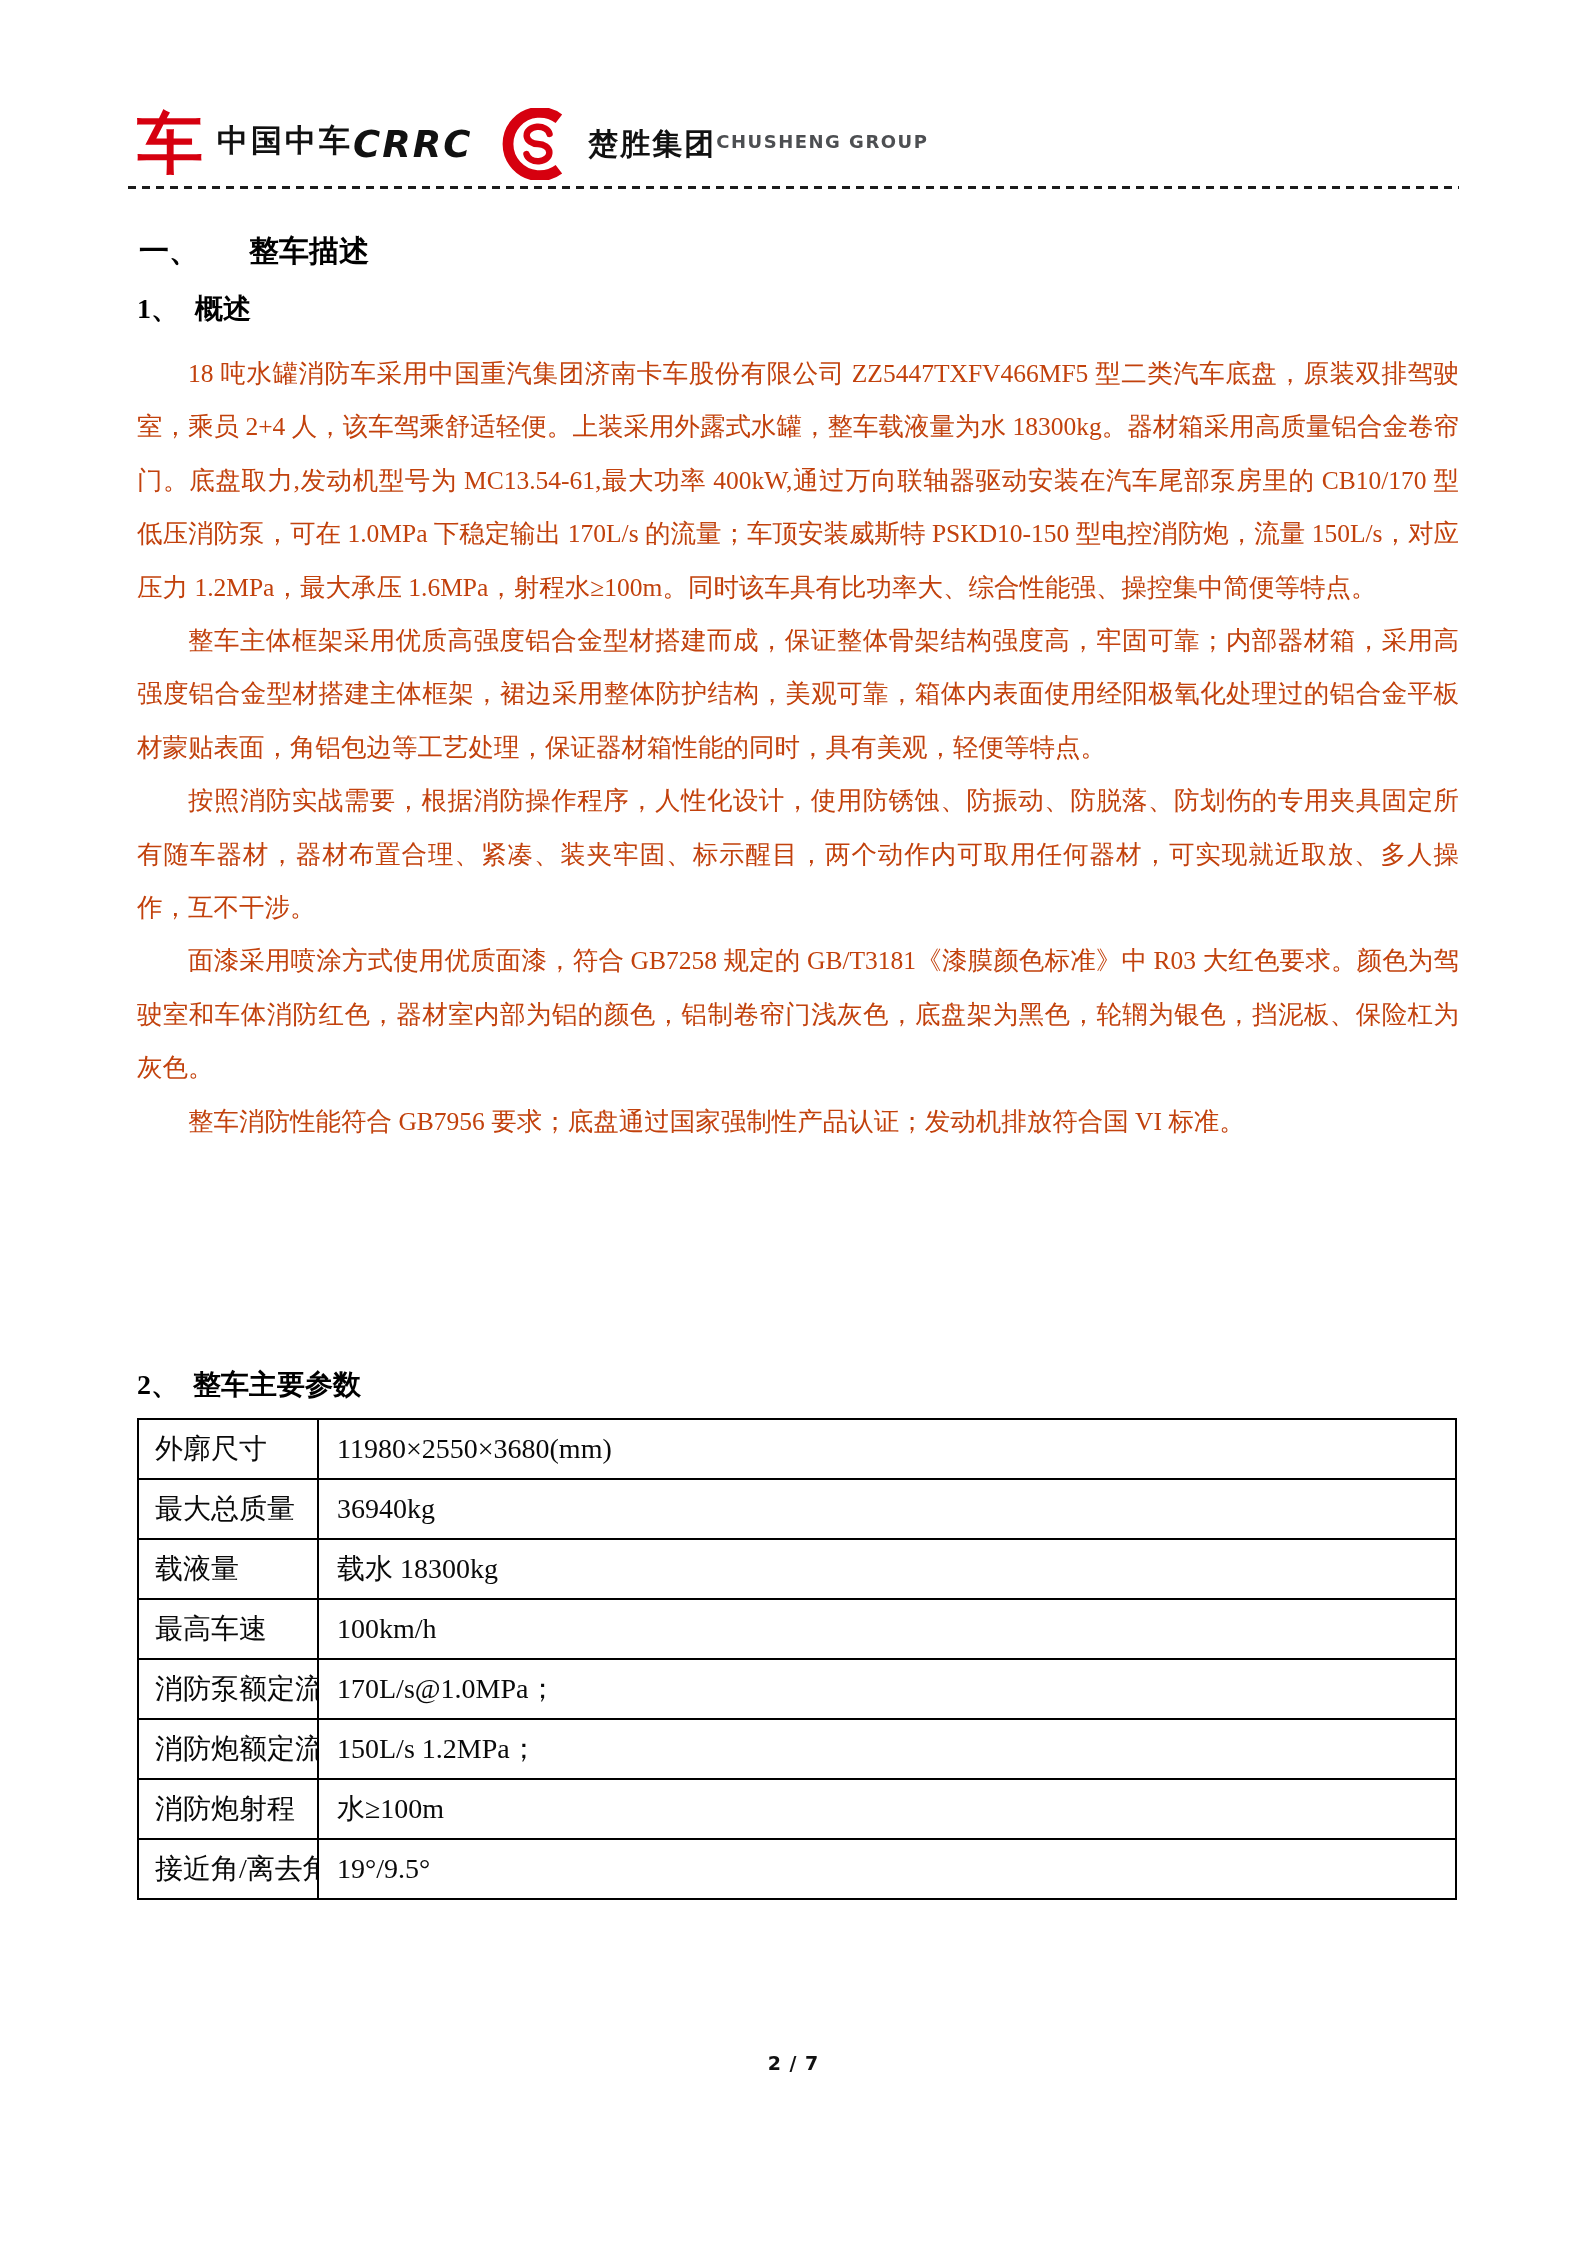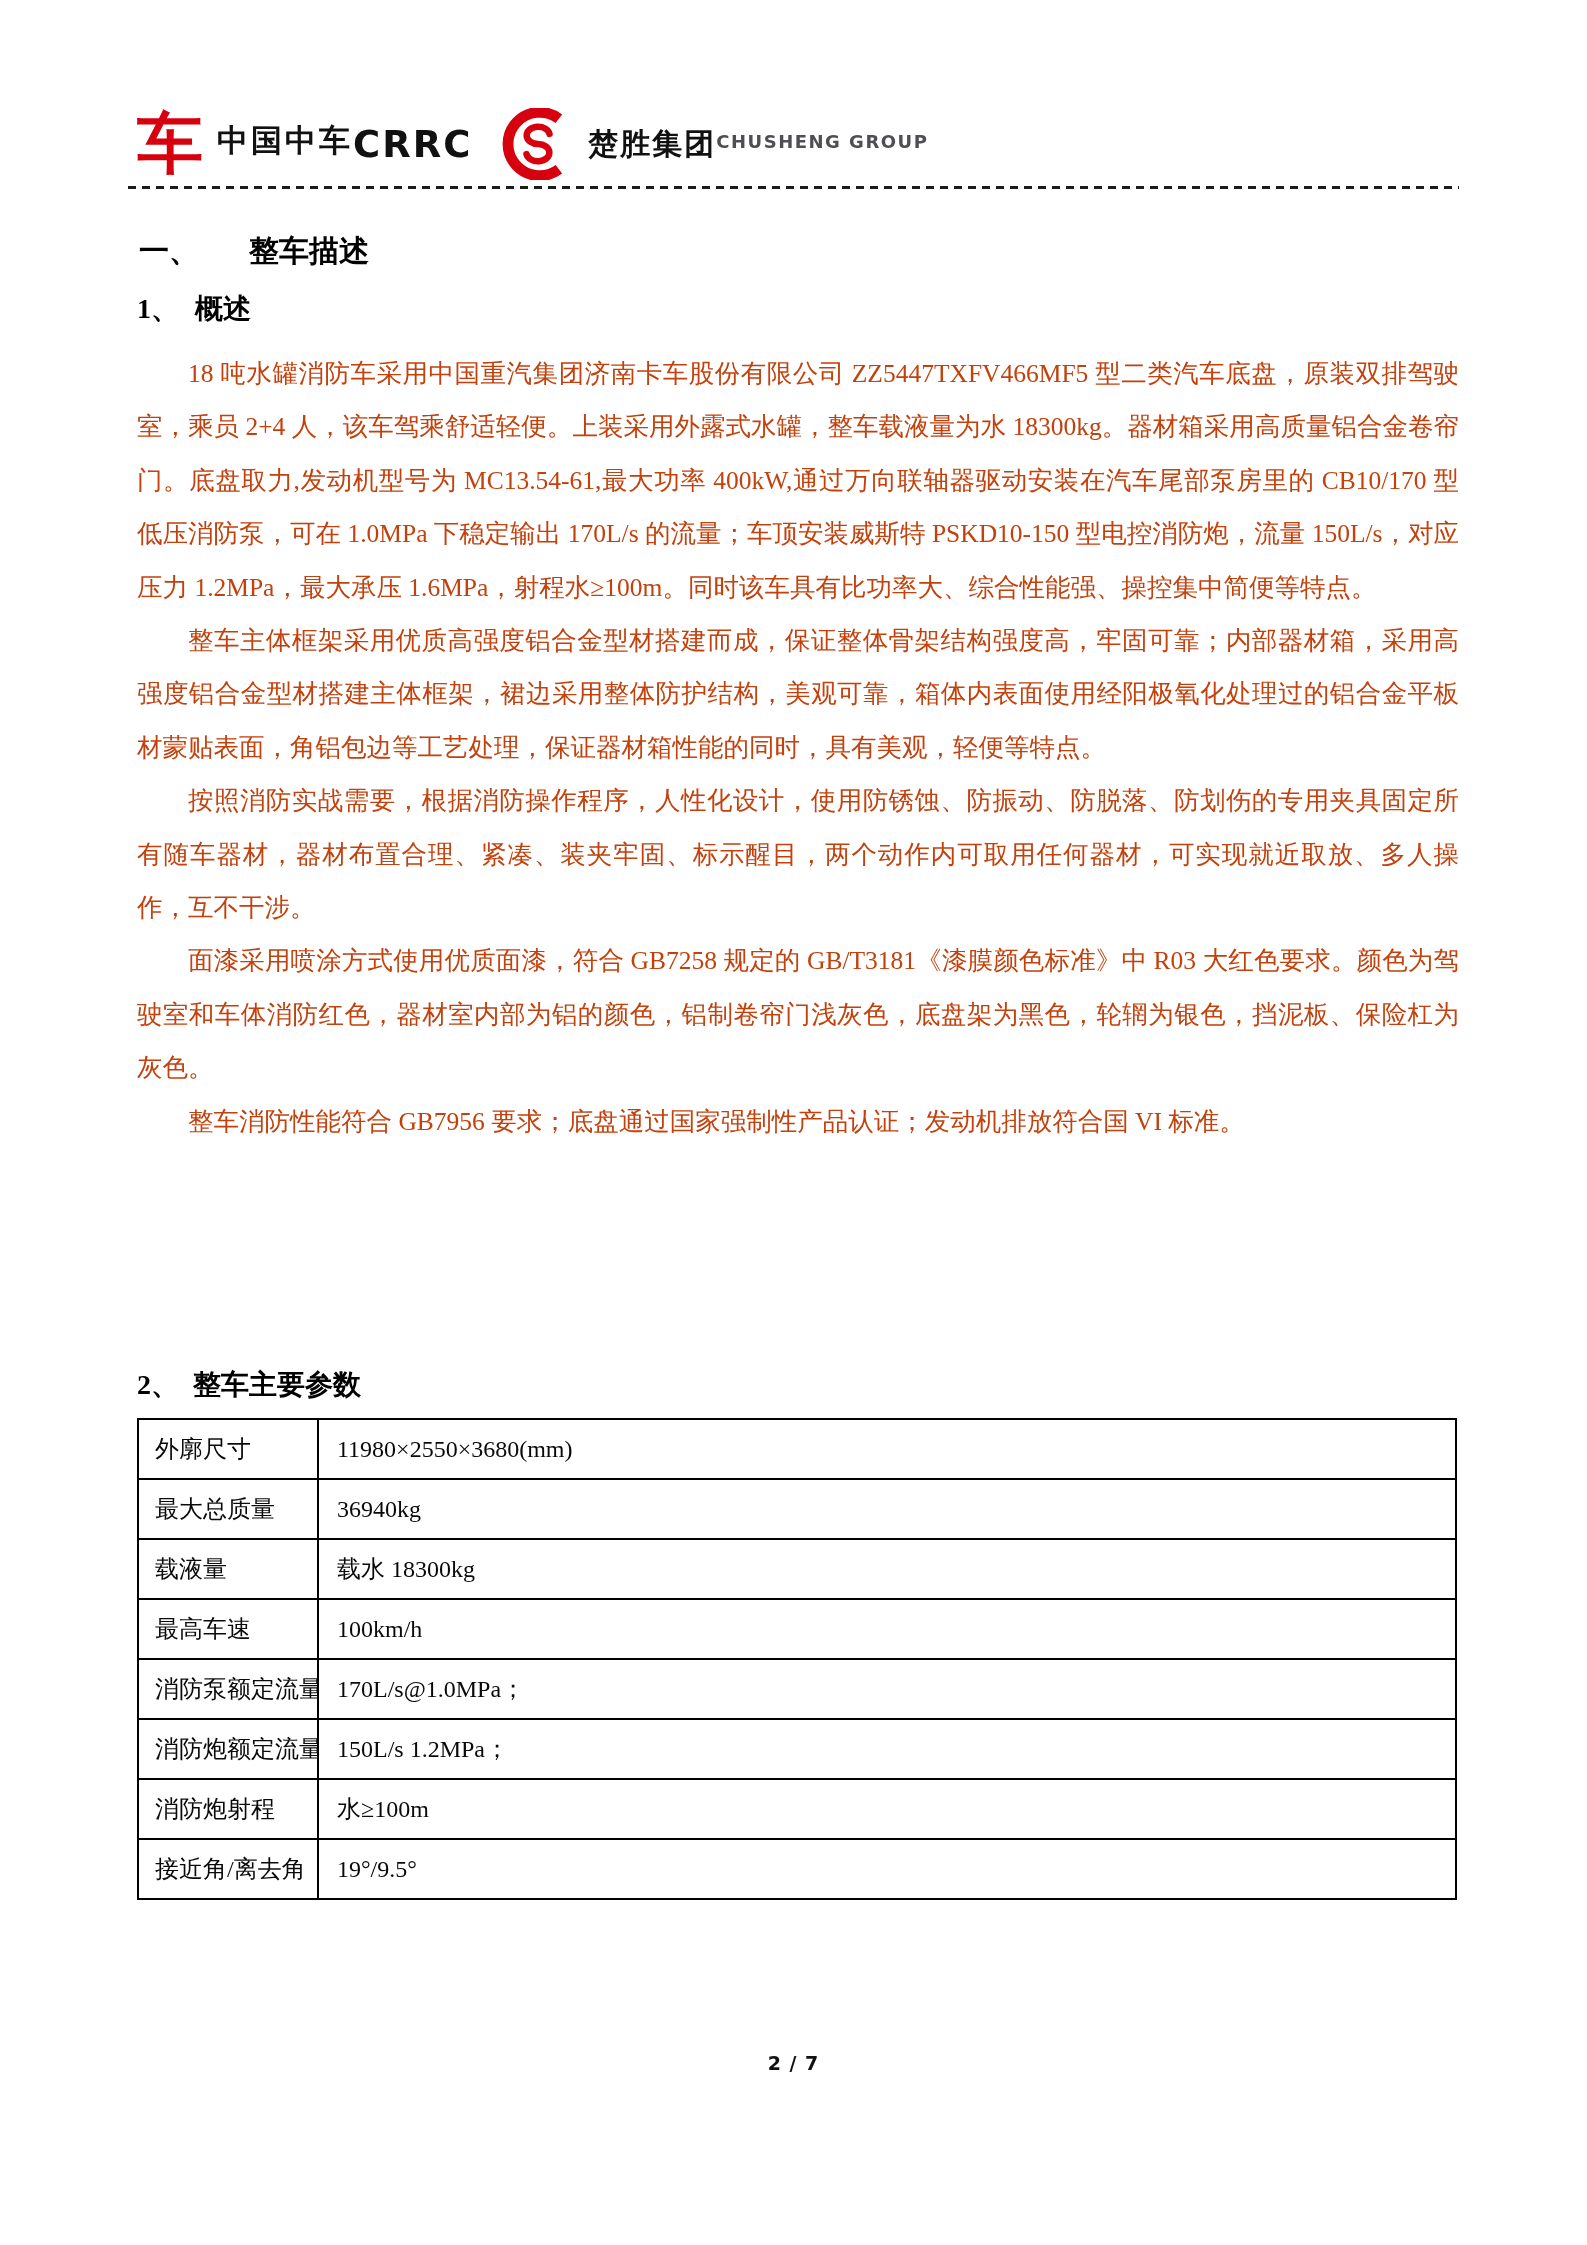--- a/index.html
+++ b/index.html
@@ -45,20 +45,21 @@
     letter-spacing: 3px;
   }
   .crrc .latin {
     font-family: "DejaVu Sans", "Liberation Sans", sans-serif;
     font-weight: 900;
     font-size: 37px;
     line-height: 1.0;
     color: #111;
     letter-spacing: 2px;
     margin-top: 1px;
+    font-style: italic;
   }
   .chusheng-mark { width: 72px; height: 72px; flex: 0 0 auto; }
   .chusheng .cjk {
     font-family: "DejaVu Sans", sans-serif;
     font-weight: 900;
     font-size: 30px;
     line-height: 1.05;
     color: #111;
     letter-spacing: 2px;
   }
@@ -122,21 +123,21 @@
   .body-text p { text-indent: 2em; margin: 0; }
 
   
   .param-table {
     position: absolute;
     left: 137px;
     top: 1418px;
     width: 1320px;
     border-collapse: collapse;
     table-layout: fixed;
-    font-size: 24px;
+    font-size: 28px;
     color: #0a0a0a;
     border-radius: 19px;
   }
   .param-table td {
     border: 2px solid #000;
     height: 60px;
     vertical-align: middle;
     padding: 0 10px 0 16px;
     white-space: nowrap;
     overflow: hidden;

